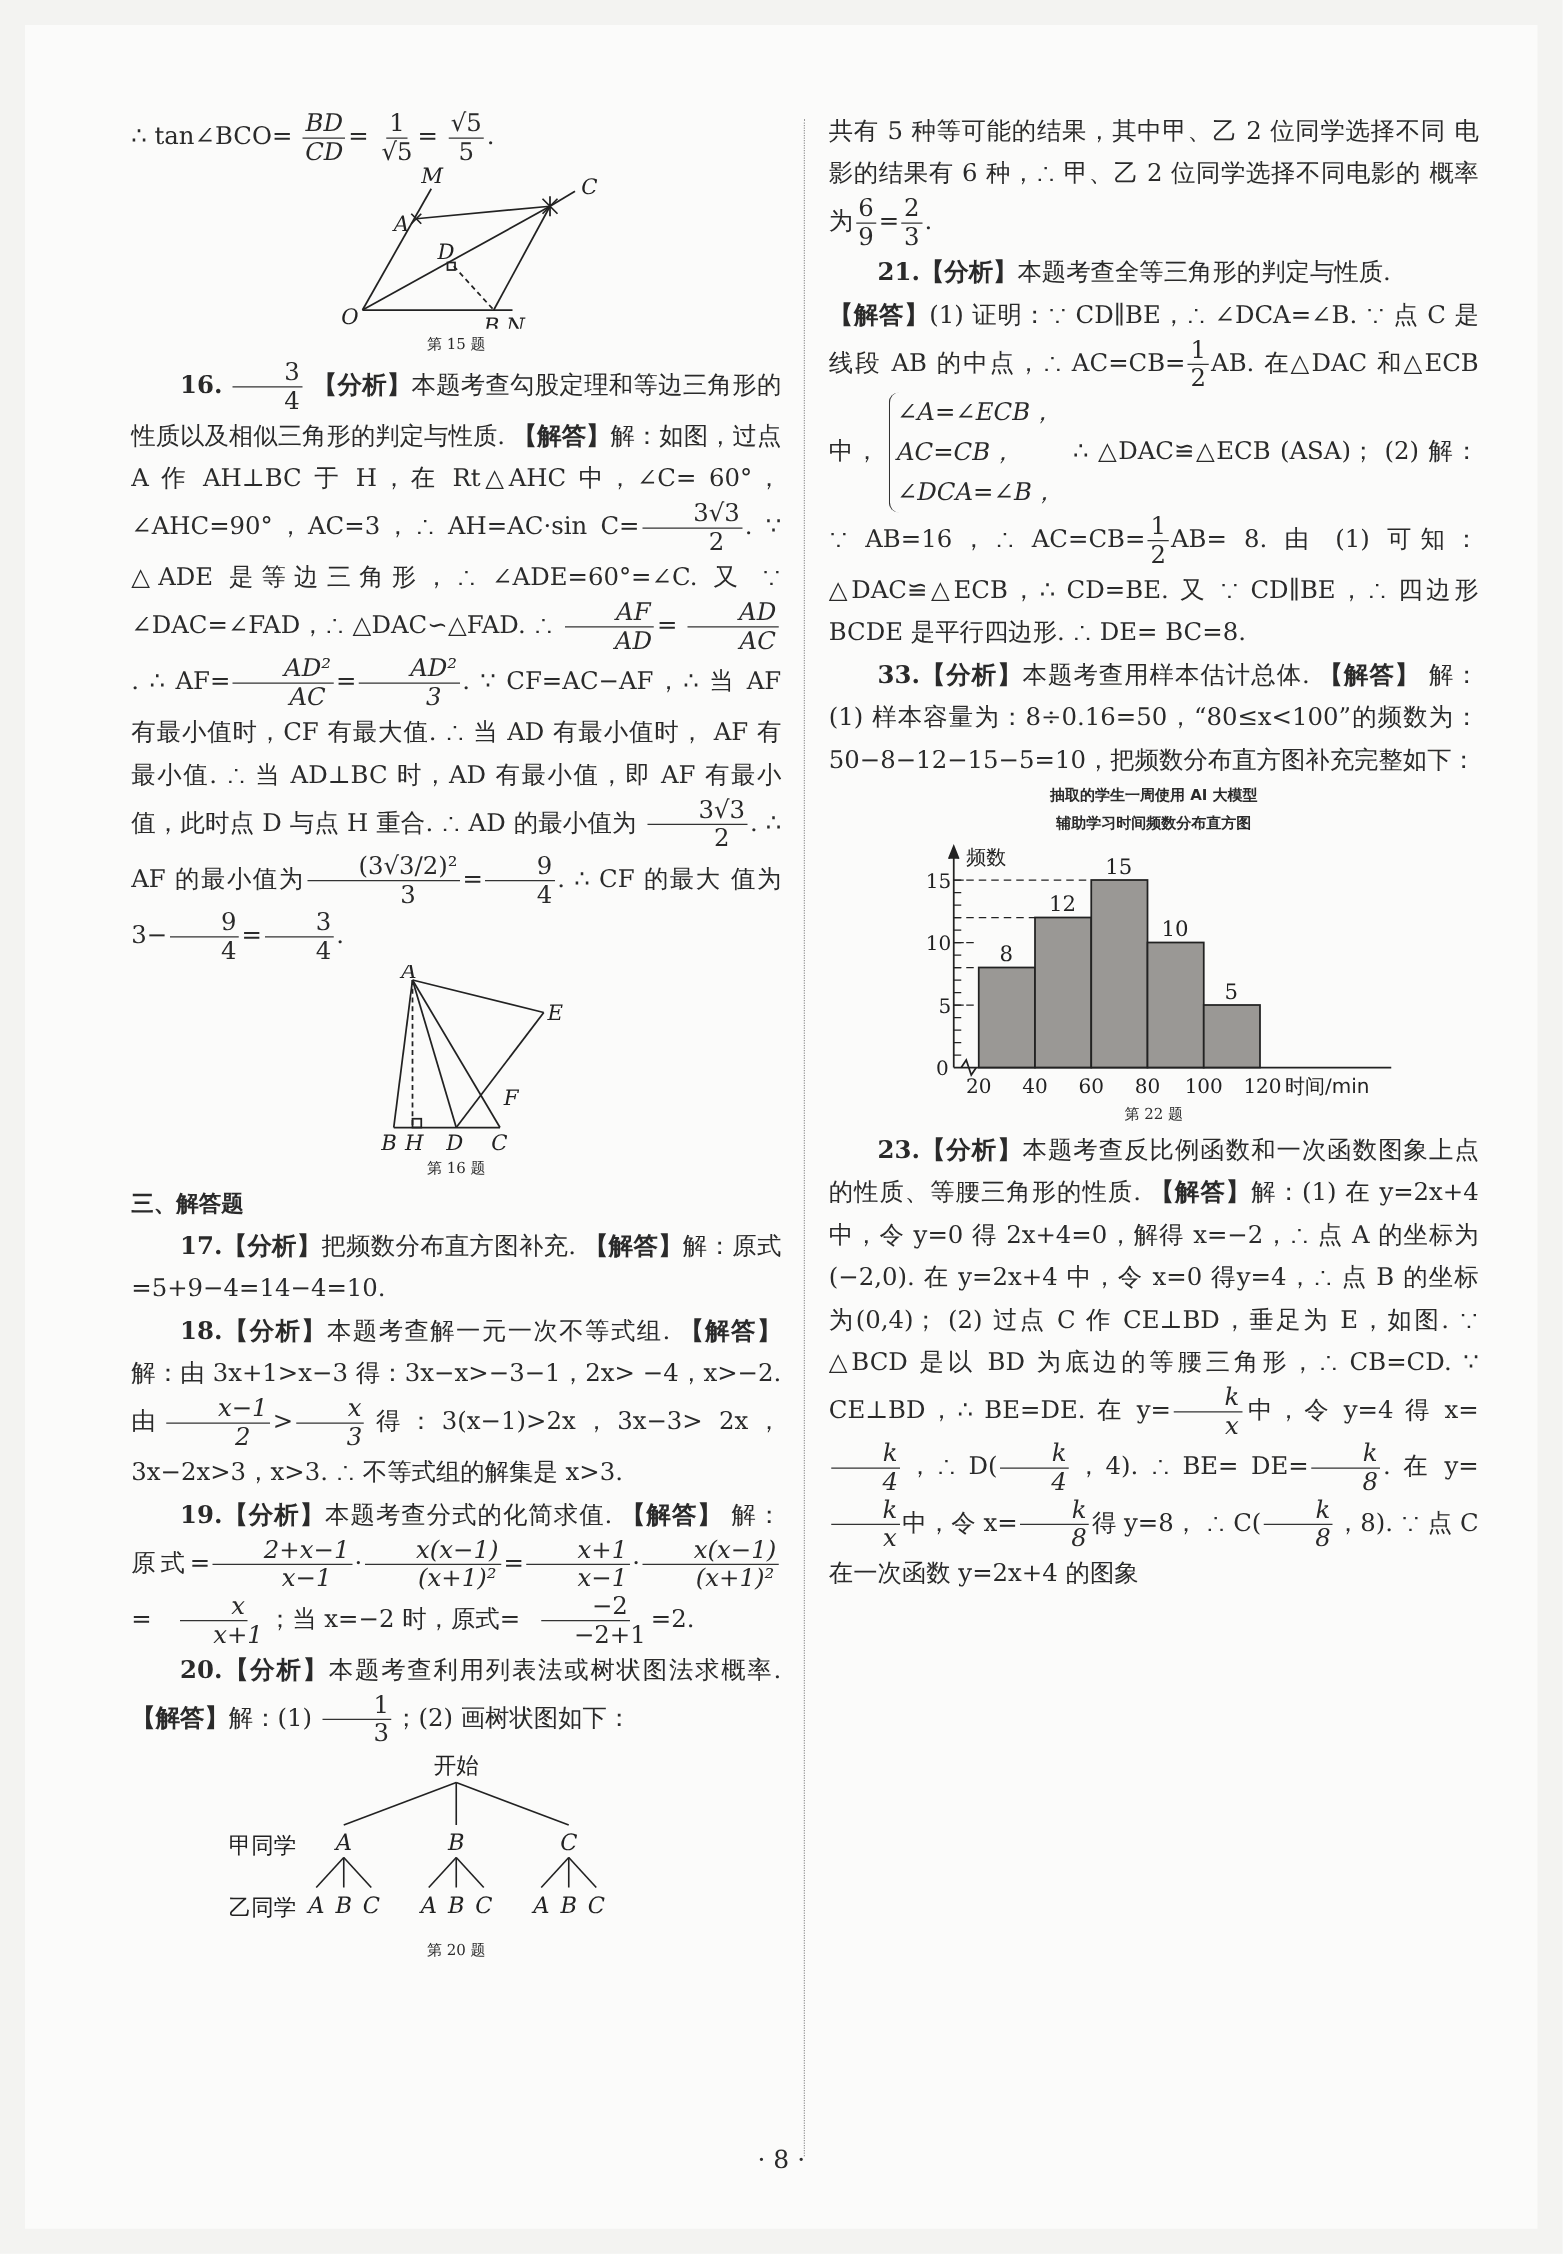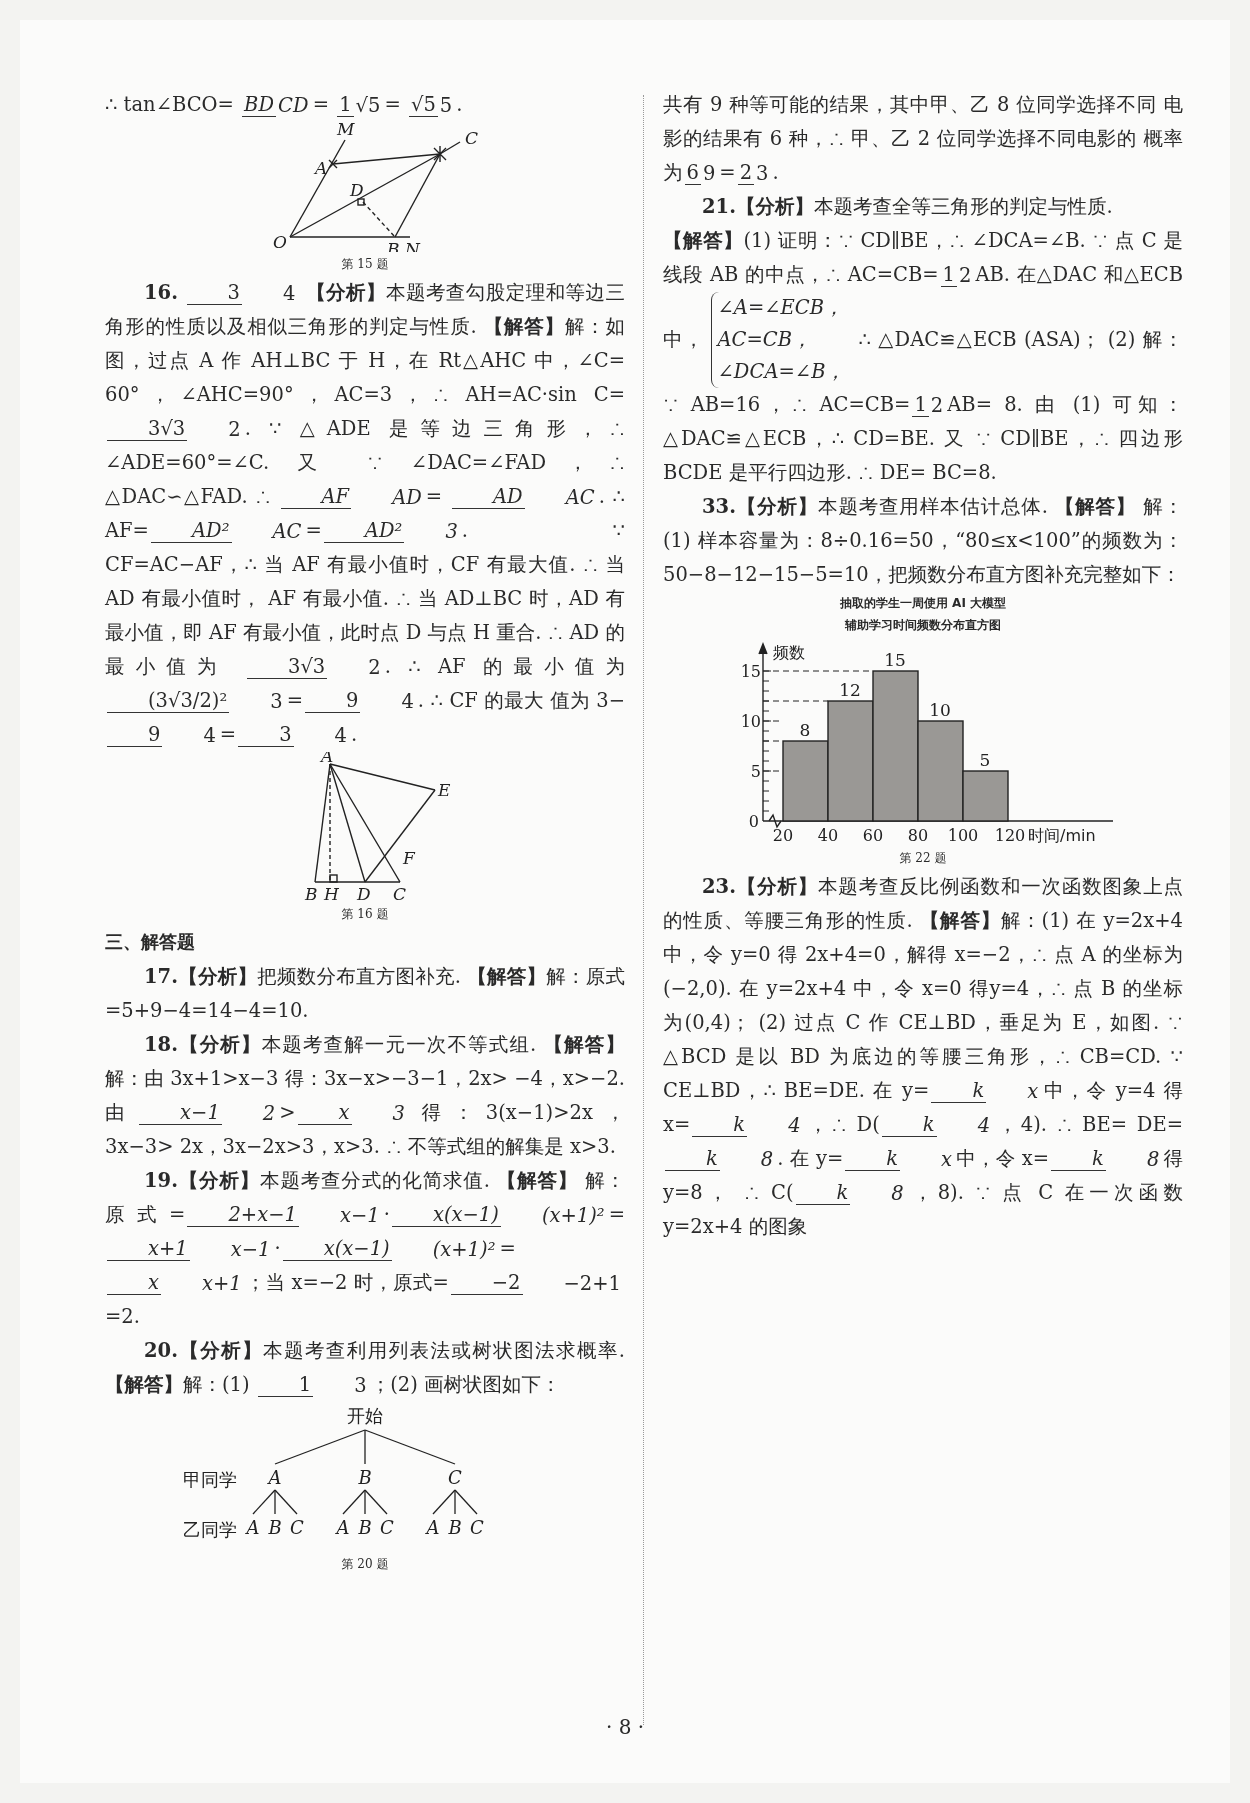--- a/index.html
+++ b/index.html
@@ -9,21 +9,21 @@
   }
   .page { position:absolute; left:20px; top:20px; width:1210px; height:1763px; background:#fbfbfa; }
   .col { position:absolute; top:88px; font-size:19.5px; line-height:34px; }
   .col.left { left:105px; width:520px; }
   .col.right { left:663px; width:520px; }
   .divider { position:absolute; left:643px; top:95px; height:1630px; border-left:1.5px dotted #999; }
   .p { margin:0; text-align:justify; }
   .ind { text-indent:2em; }
   .b { font-weight:bold; }
   .i { font-style:italic; }
-  .frac { display:inline-flex; align-items:center; vertical-align:middle; line-height:22px; margin:0 2px; }
+  .frac { display:inline-flex; flex-direction:column; align-items:center; vertical-align:middle; line-height:22px; margin:0 2px; }
   .frac .n { border-bottom:1.2px solid #333; padding:0 2px; }
   .frac .d { padding:0 2px; }
   .fig { text-align:center; font-size:18px; line-height:24px; }
   .fig svg { display:block; margin:0 auto; }
   .caption { text-align:center; font-size:12px; line-height:24px; }
   .brace { display:inline-block; vertical-align:middle; border-left:1.5px solid #333; border-radius:8px 0 0 8px; padding-left:6px; line-height:32px; margin:0 6px; }
   .chart-title { text-align:center; font-family:"DejaVu Sans","Liberation Sans",sans-serif; font-weight:bold; font-size:12px; line-height:22px; }
   .pageno { position:absolute; left:0; width:1250px; top:1715px; text-align:center; font-size:20px; }
 </style>
 </head>
@@ -145,21 +145,21 @@
         <text x="168" y="112">F</text>
         <text x="70" y="148">B</text>
         <text x="89" y="148">H</text>
         <text x="122" y="148">D</text>
         <text x="158" y="148">C</text>
       </g>
     </svg>
     <div class="caption">第 16 题</div>
   </div>
 
-  <div class="b" style="font-family:Liberation Mono, monospace;font-size:18px;">三、解答题</div>
+  <div class="b" style="font-family:Liberation Sans, sans-serif;font-size:18px;">三、解答题</div>
 
   <p class="p ind">
     <span class="b">17.</span><span class="b">【分析】</span><span>把频数分布直方图补充.</span>
     <span class="b">【解答】</span><span>解：原式=5+9−4=14−4=10.</span>
   </p>
 
   <p class="p ind">
     <span class="b">18.</span><span class="b">【分析】</span><span>本题考查解一元一次不等式组.</span>
     <span class="b">【解答】</span><span>解：由 3x+1&gt;x−3 得：3x−x&gt;−3−1，2x&gt;</span>
     <span>−4，x&gt;−2. 由</span><span class="frac i">
@@ -241,21 +241,21 @@
         <text x="280" y="132">B</text>
         <text x="302" y="132">C</text>
       </g>
     </svg>
     <div class="caption">第 20 题</div>
   </div>
 </div>
 
 <div class="col right">
   <p class="p">
-    <span>共有 9 种等可能的结果，其中甲、乙 8 位同学选择不同</span>
+    <span>共有 5 种等可能的结果，其中甲、乙 2 位同学选择不同</span>
     <span>电影的结果有 6 种，∴ 甲、乙 2 位同学选择不同电影的</span>
     <span>概率为</span><span class="frac">
         <span class="n">6</span>
         <span class="d">9</span>
       </span>=<span class="frac">
         <span class="n">2</span>
         <span class="d">3</span>
       </span>.
   </p>
 

